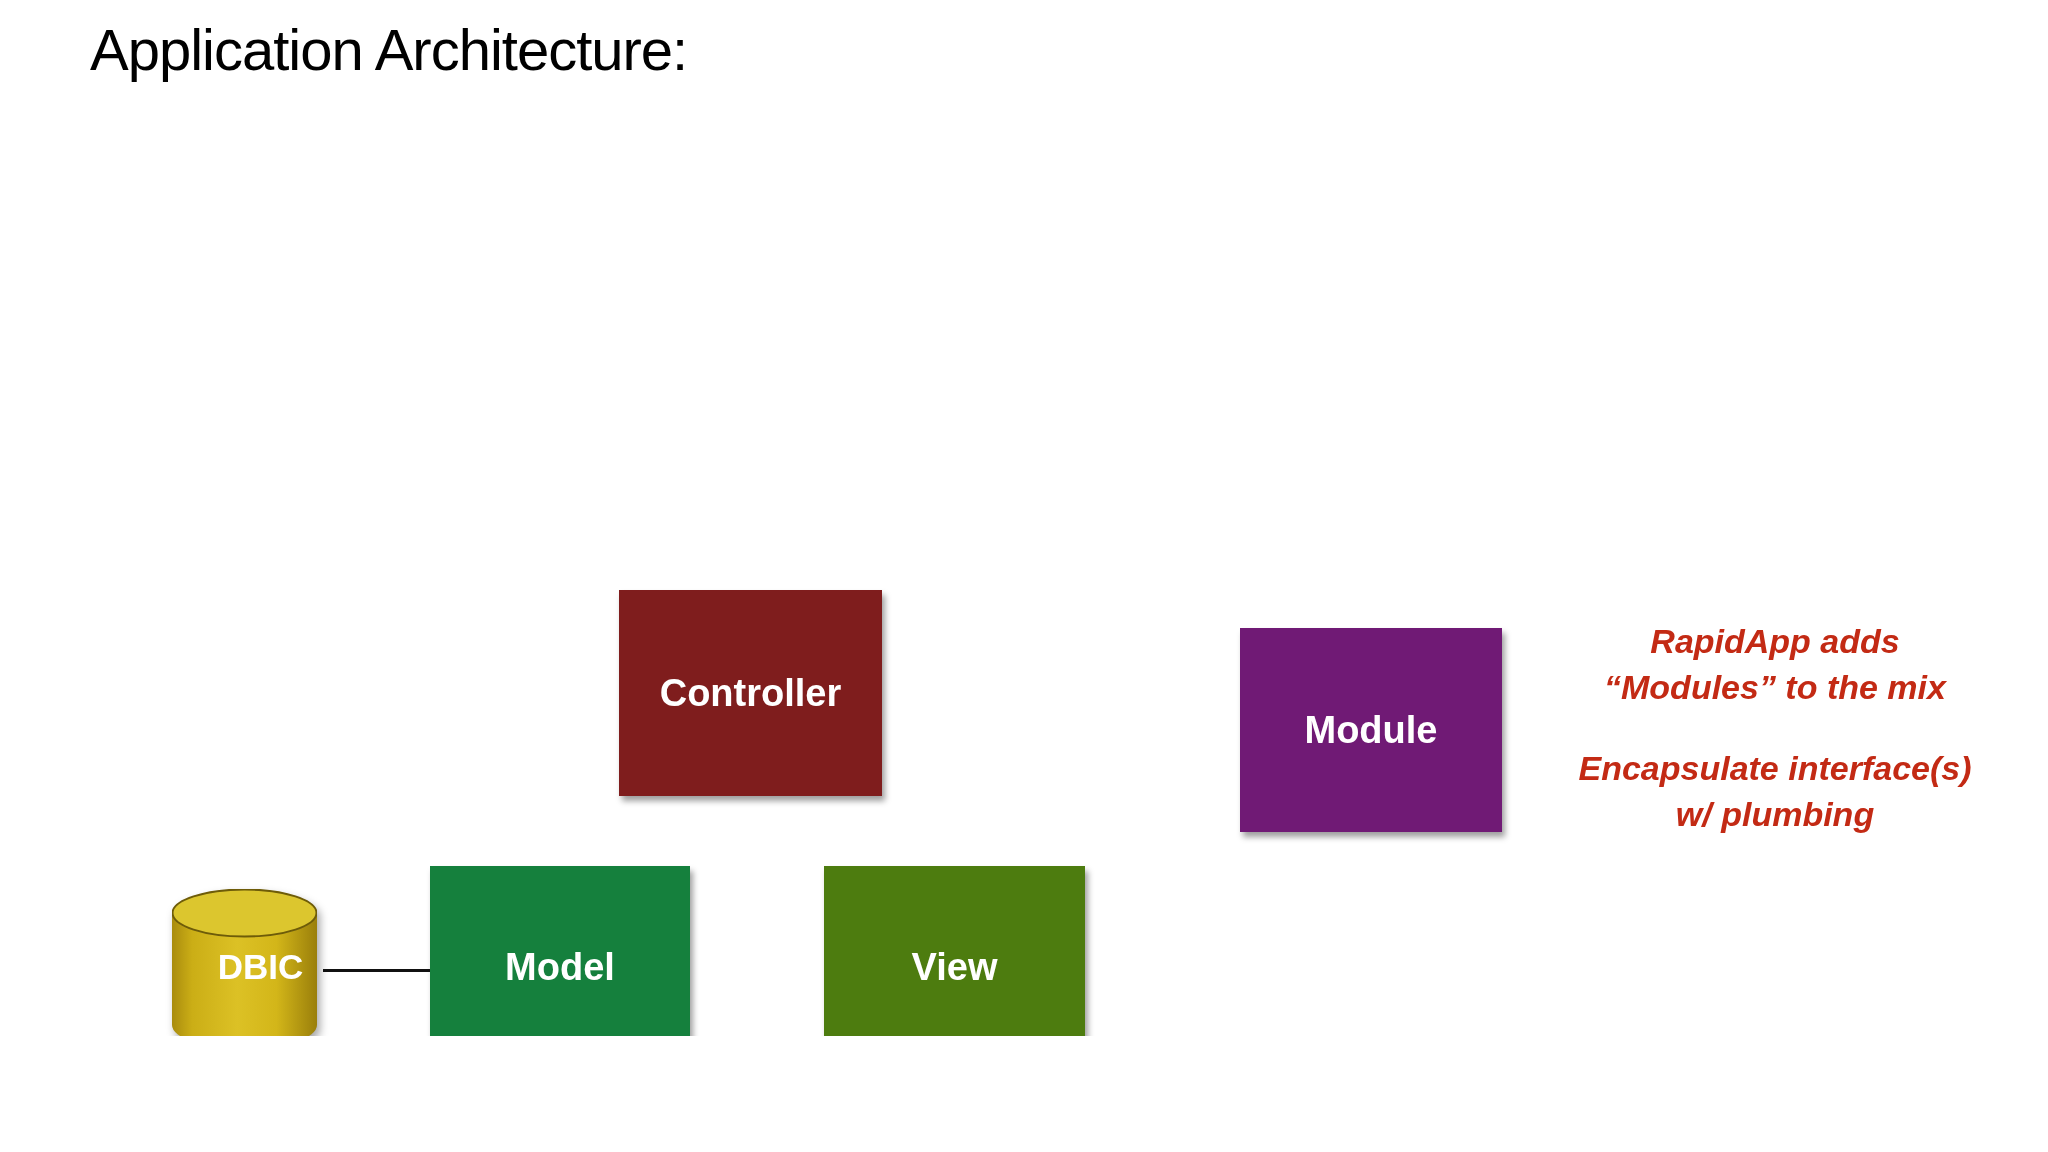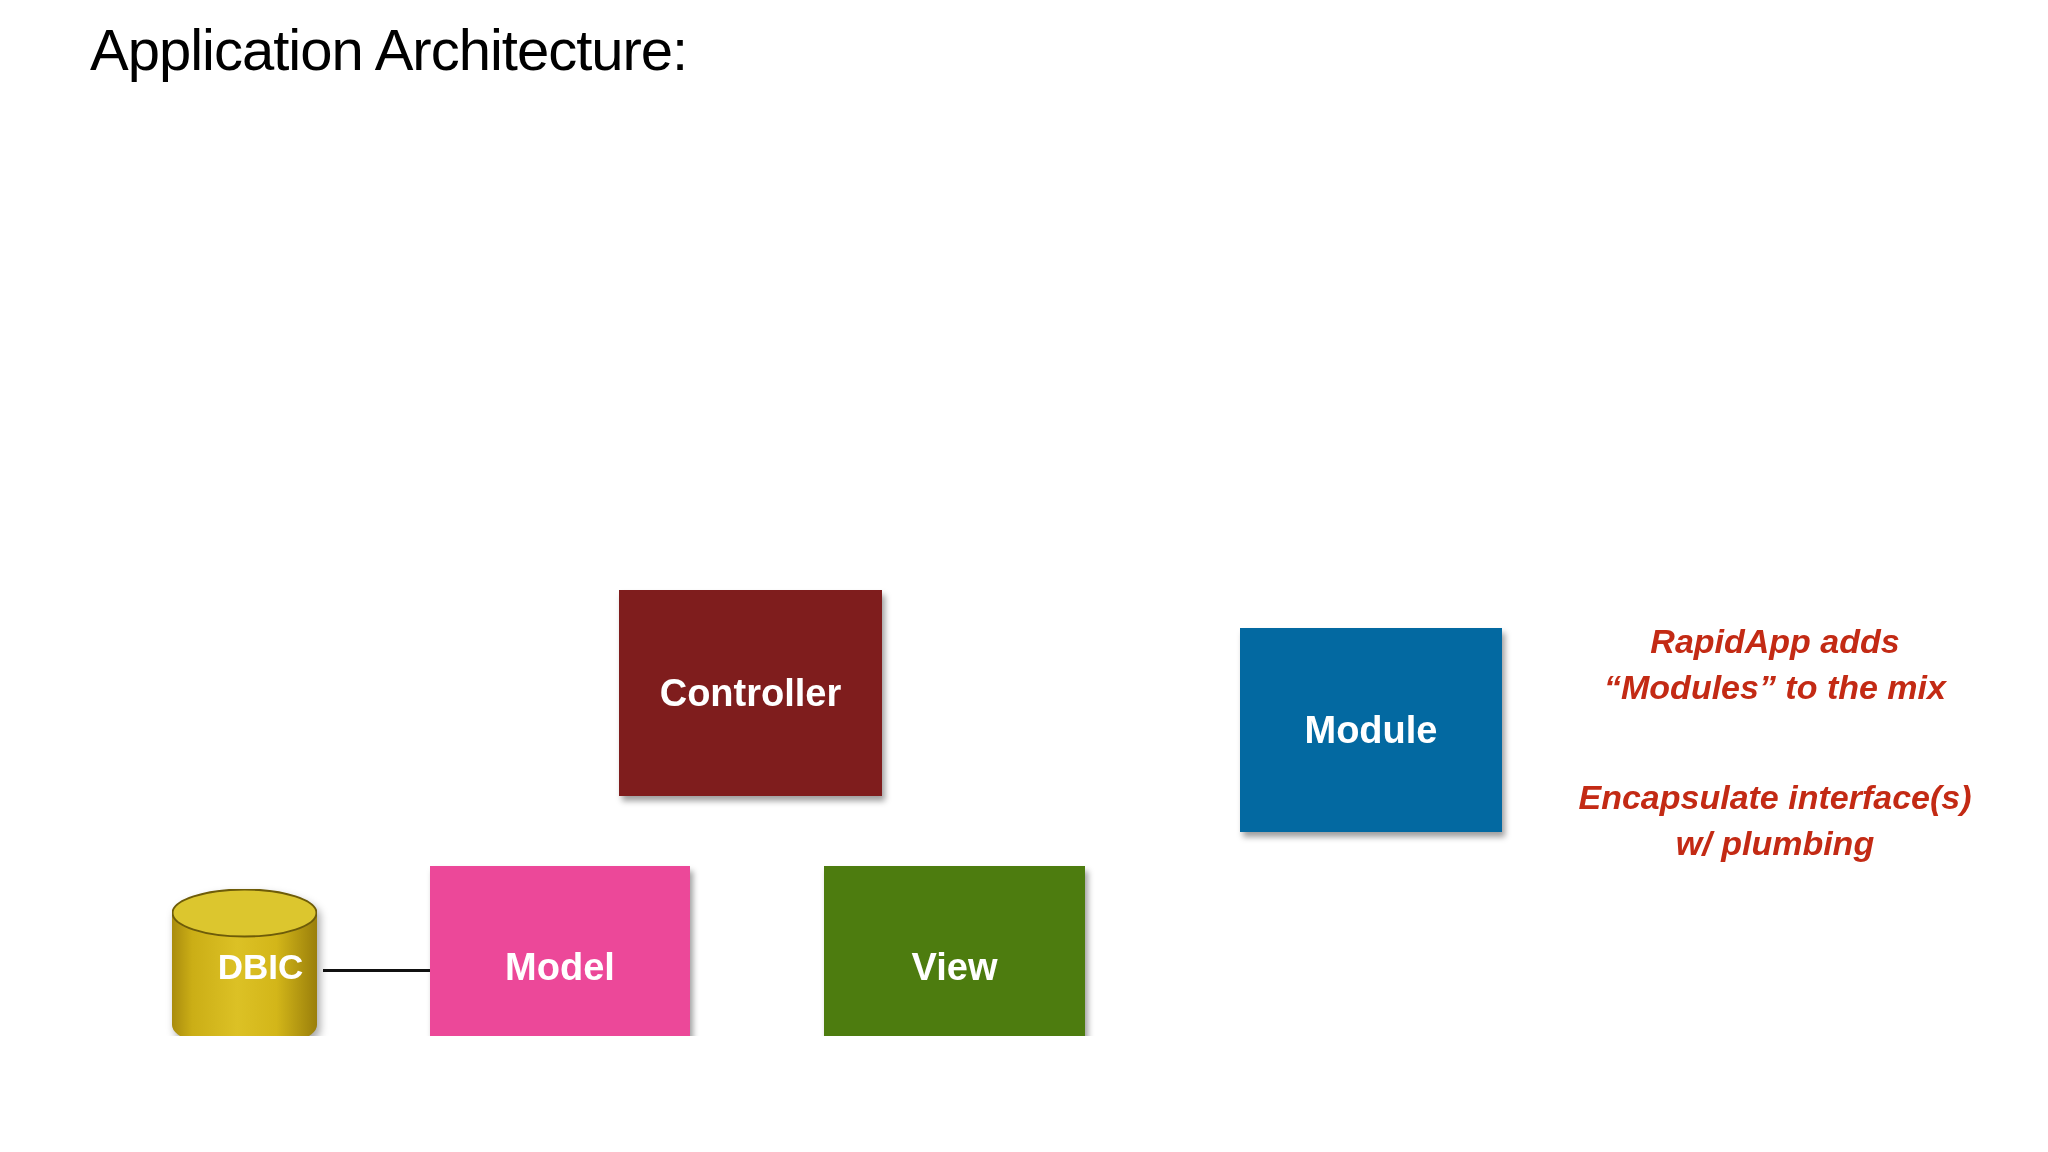--- a/index.html
+++ b/index.html
@@ -85,39 +85,39 @@
     font-weight: 700;
     font-style: italic;
     font-size: 34px;
     line-height: 46px;
   }
   .annotation p {
     margin: 0;
     white-space: pre-line;
   }
   .annotation p + p {
-    margin-top: 64px;
+    margin-top: 35px;
   }
 </style>
 </head>
 <body>
 
 <div class="slide">
 
   <h1 class="title">Application Architecture:</h1>
 
   <div class="node node-controller" style="background: #7f1d1d;">
     <span class="node-label">Controller</span>
   </div>
 
-  <div class="node node-module" style="background: #0369a1;">
+  <div class="node node-module" style="background: #701a75;">
     <span class="node-label">Module</span>
   </div>
 
-  <div class="node node-model" style="background: #ec4899; text-align: center;">
+  <div class="node node-model" style="background: #15803d; text-align: center;">
     <span class="node-label">Model</span>
   </div>
 
   <div class="node node-view" style="background: #4d7c0f;">
     <span class="node-label">View</span>
   </div>
 
   <div class="connector" style="background: rgb(17, 17, 17);"></div>
 
   <div class="cylinder">

